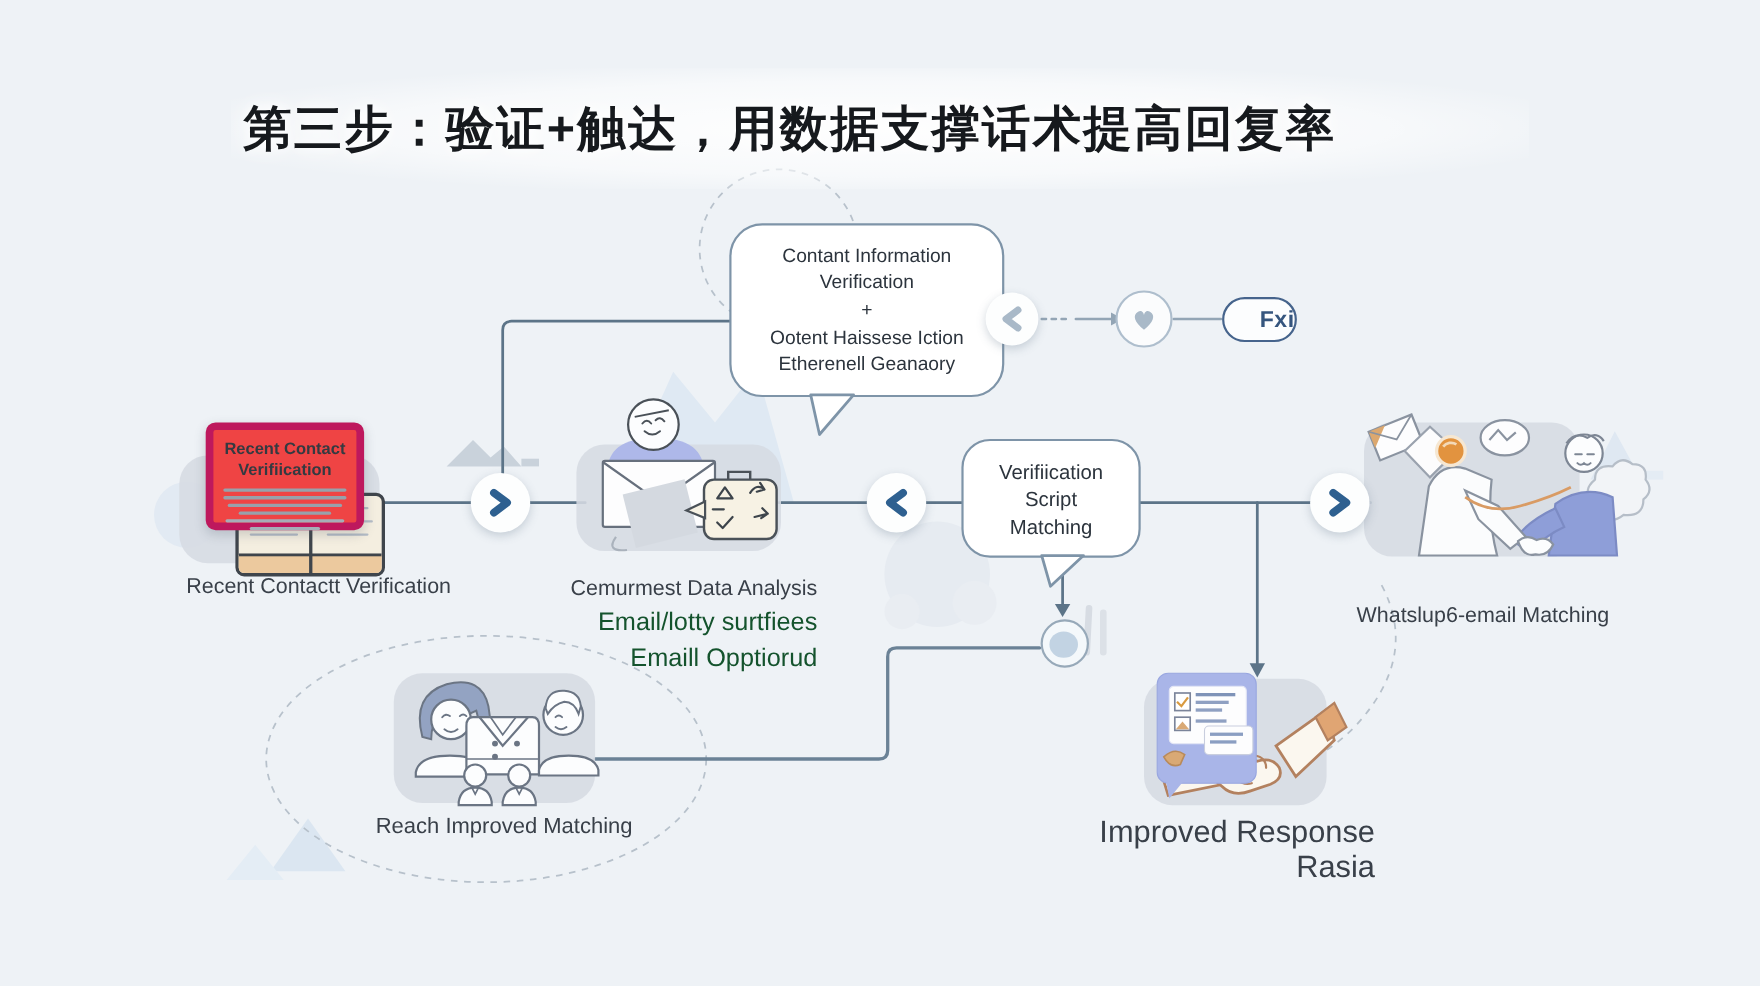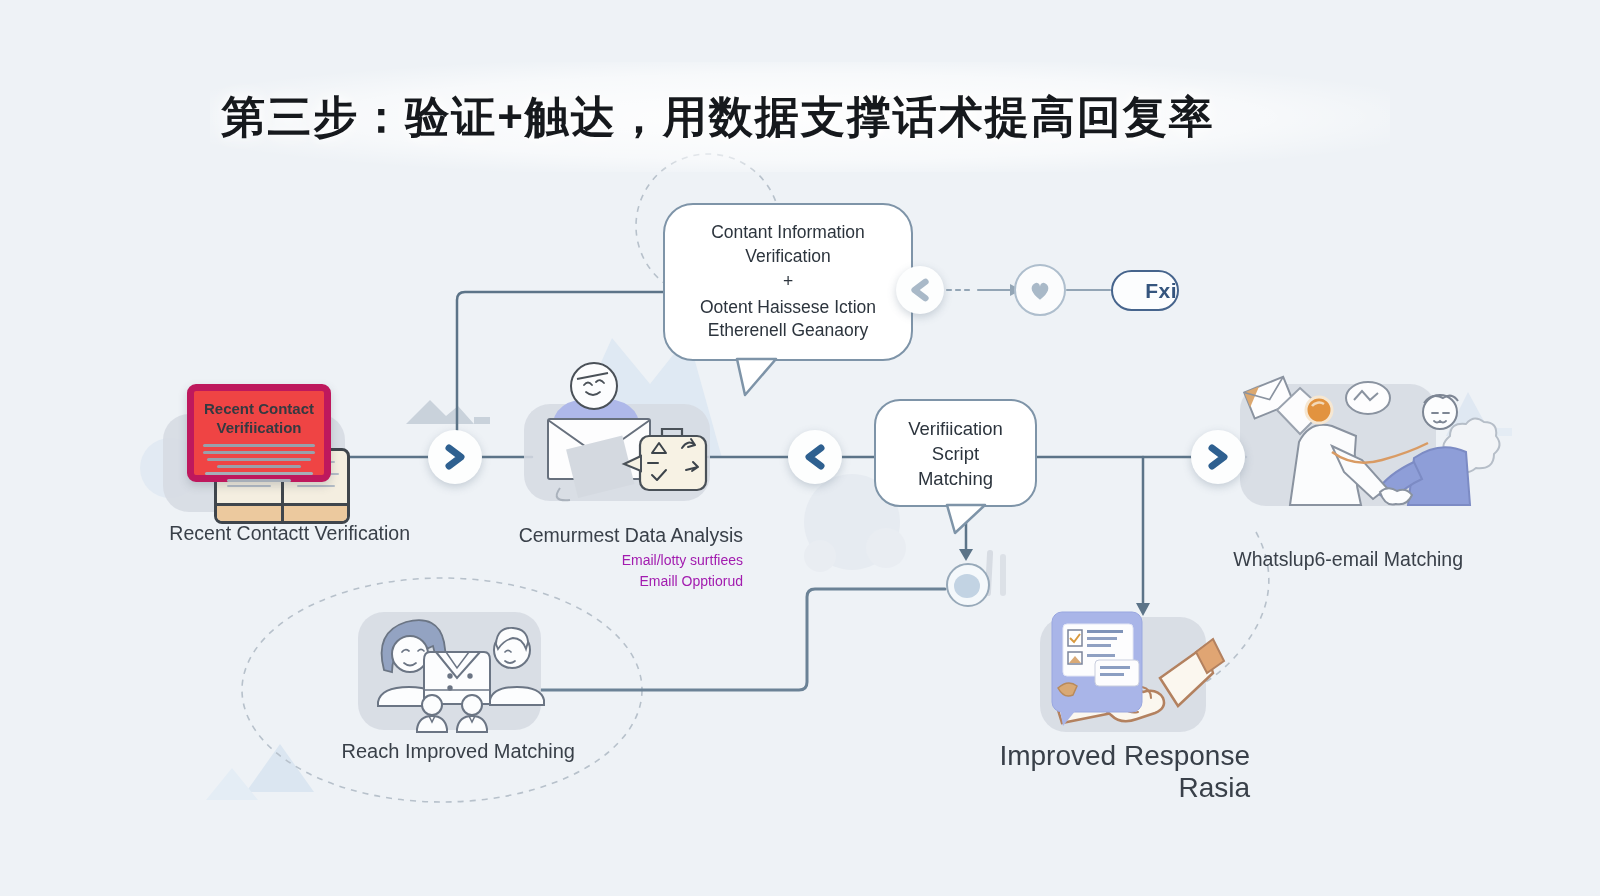--- a/index.html
+++ b/index.html
@@ -46,21 +46,21 @@
     background:#ef4444;border:7px solid #be185d;border-radius:9px;
     box-shadow:0 4px 10px rgba(70,80,95,.22);
     box-sizing:border-box;padding-top:8px;
   }
   .cream-card .ct{font-size:15px;font-weight:700;color:#343a41;text-align:center;line-height:19px;}
   .cream-card .cl{height:2.5px;background:#98a1ab;border-radius:2px;margin:0 auto 4.5px auto;}
 
   .node-label{position:absolute;z-index:4;text-align:right;color:#394049;font-size:19.5px;}
   .lbl-contact{left:120px;top:522px;width:290px;}
   .lbl-analysis{left:493px;top:524px;width:250px;}
-  .lbl-analysis .sub{font-size:14px;color:#a21caf;margin-top:5px;}
+  .lbl-analysis .sub{font-size:23px;color:#14532d;margin-top:5px;}
   .lbl-whatsapp{left:1183px;top:548px;width:280px;}
   .lbl-reach{left:320px;top:740px;width:255px;font-size:20px;}
   .lbl-response{left:995px;top:740px;width:255px;font-size:28px;}
 
   
   .bubble{
     position:absolute;background:#ffffff;border:2.5px solid #7e94a8;z-index:4;
     display:flex;flex-direction:column;align-items:center;justify-content:center;
     color:#2c343d;text-align:center;box-sizing:border-box;
   }

